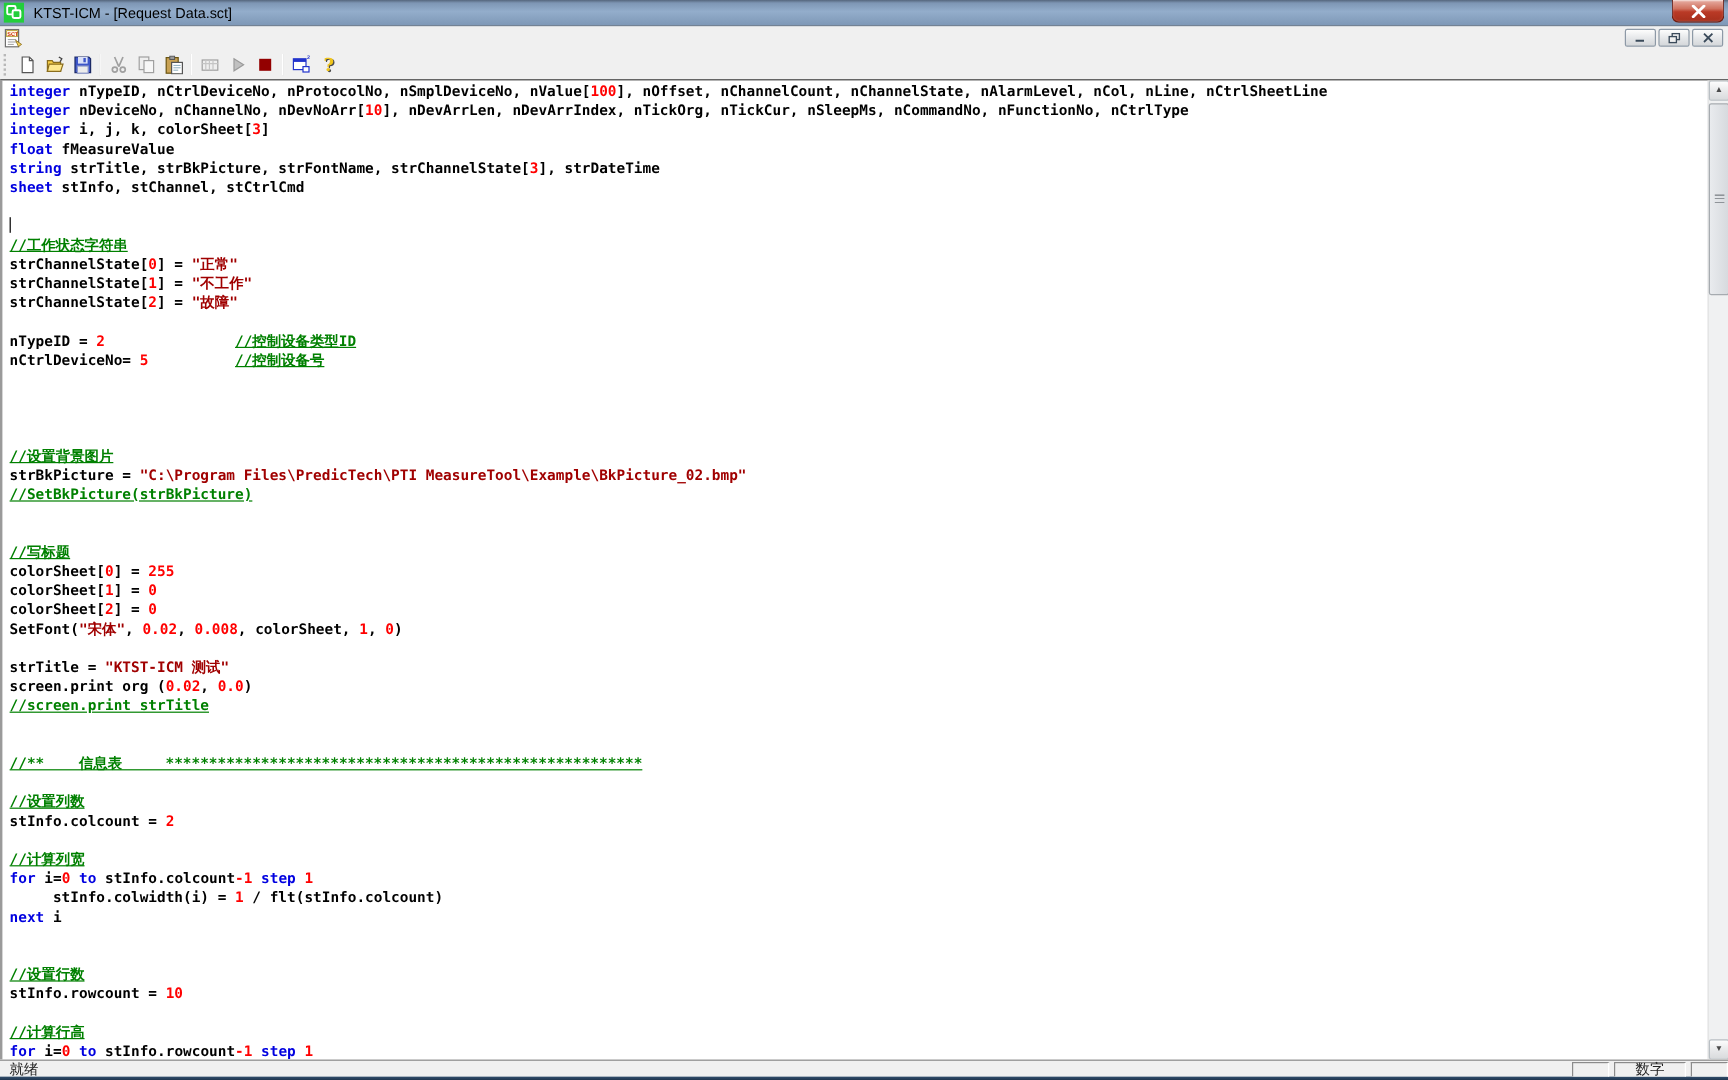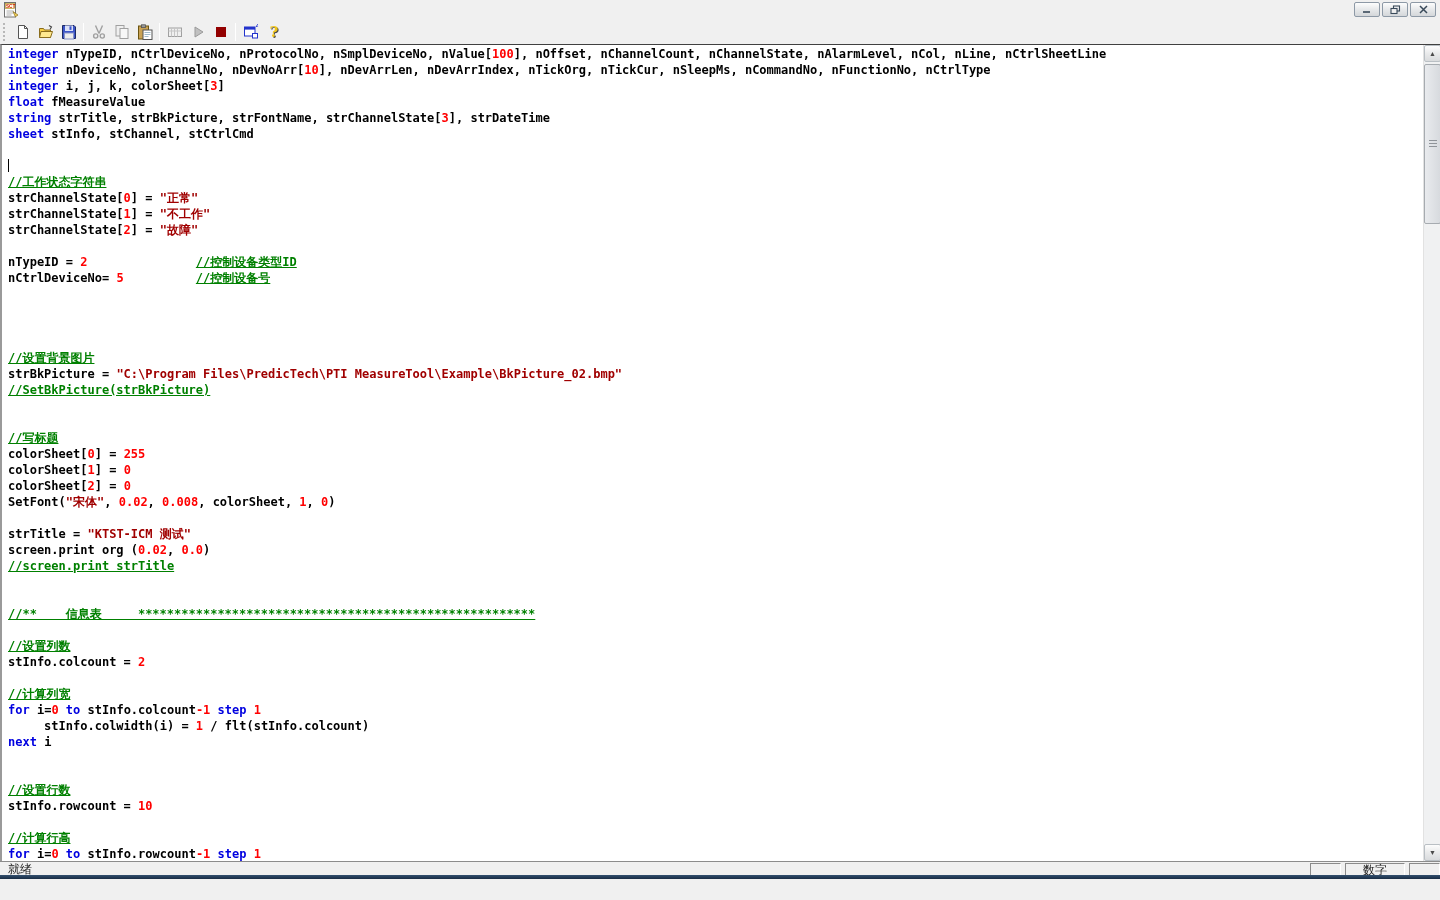--- a/index.html
+++ b/index.html
@@ -102,32 +102,47 @@
     border-top:1px solid #8c8c8c; font-size:12px; color:#222;
     display:flex; align-items:flex-start; overflow:hidden;
   }
   .status-text { margin-left:8px; line-height:14px; }
   .panels { position:absolute; right:0; top:1px; display:flex; gap:4px; }
   .panel {
     height:15px; background:#f0f0f0; line-height:13px; text-align:center;
     border:1px solid; border-color:#8b8b8b #ffffff #ffffff #8b8b8b; font-size:12px; color:#222;
   }
   .panel.p1 { width:31px; }
-  .panel.p2 { width:60px; }
+  .panel.p2 { width:60px;font-family:Liberation Mono, monospace; }
   .panel.p3 { width:31px; }
 
   .taskbar-strip {
     height:4px; background:linear-gradient(180deg,#33506f,#182c44);
   }
 </style>
 </head>
 <body>
 
 <div class="window">
 
+  <div class="titlebar">
+    <div class="app-icon">
+      <svg viewBox="0 0 17 17">
+        <rect width="17" height="17" fill="#23CE3B"></rect>
+        <rect x="3" y="3" width="7" height="7" rx="1.2" fill="none" stroke="#fff" stroke-width="1.6"></rect>
+        <rect x="7.5" y="6.5" width="6.5" height="6.5" rx="1.2" fill="#23CE3B" stroke="#fff" stroke-width="1.6"></rect>
+      </svg>
+    </div>
+    <div class="title-text">KTST-ICM - [Request Data.sct]</div>
+    <div class="close-btn">
+      <svg width="13" height="11" viewBox="0 0 13 11">
+        <path d="M2 1 L11 10 M11 1 L2 10" stroke="#fff" stroke-width="2.4" stroke-linecap="round"></path>
+      </svg>
+    </div>
+  </div>
 
   <div class="menubar">
     <div class="doc-icon">
       <svg viewBox="0 0 16 16">
         <rect x="1.5" y="0.5" width="11" height="14.5" fill="#fff" stroke="#707070"></rect>
         <rect x="2.5" y="1.5" width="9" height="5" fill="#fffbe8" stroke="#b49b2a" stroke-width="0.7"></rect>
         <text x="3" y="6" font-size="4.6" font-weight="bold" fill="#cc2200" font-family="'Liberation Sans',sans-serif">SCT</text>
         <path d="M3.5 9h7M3.5 11h7M3.5 13h5" stroke="#9a9a9a" stroke-width="0.8"></path>
         <path d="M10 9.5l5 3.5-2.6 1.8z" fill="#f5d45a" stroke="#8a6d1d" stroke-width="0.7"></path>
       </svg>

